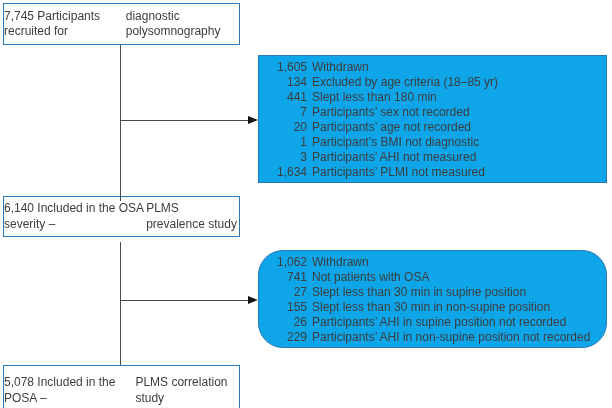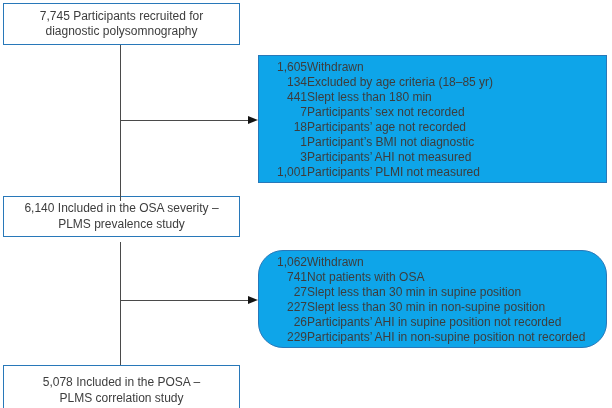--- a/index.html
+++ b/index.html
@@ -11,21 +11,21 @@
     font-family: "Liberation Sans", sans-serif;
     color: #3d3d3d;
     overflow: hidden;
   }
   .mbox {
     position: absolute;
     box-sizing: border-box;
     border: 1.5px solid #2878b9;
     background: #ffffff;
     display: flex;
-    flex-direction: column;
+    flex-direction: row;
     align-items: center;
     justify-content: center;
     text-align: left;
     font-size: 12px;
     line-height: 15.5px;
   }
   .wbox {
     position: absolute;
     box-sizing: border-box;
     border: 1.5px solid #2878b9;
@@ -34,21 +34,21 @@
     line-height: 15px;
     padding: 4px 6px 0 11px;
   }
   .mbox-recruited { left: 3px; top: 3px;   width: 237px; height: 42px; }
   .mbox-osa       { left: 3px; top: 196px; width: 237px; height: 41px; }
   .mbox-posa      { left: 3px; top: 365px; width: 237px; height: 51px; }
   .wbox-1 { left: 258px; top: 55px;  width: 349px; height: 128px; }
   .wbox-2 { left: 258px; top: 250px; width: 349px; height: 98px; border-radius: 25px; }
   .row { display: flex; }
   .num { flex: none; width: 37px; text-align: right; white-space: pre; }
-  .desc { white-space: nowrap; }
+  .desc { margin-left: 5px; white-space: nowrap; }
   .vline {
     position: absolute;
     width: 1px;
     background: #4a4a4a;
   }
   .v1 { left: 120px; top: 45px;  height: 156px; }
   .v2 { left: 120px; top: 242px; height: 123px; }
   .hline {
     position: absolute;
     height: 1px;
@@ -97,52 +97,52 @@
     </div>
     <div class="row">
       <span class="num">441</span>
       <span class="desc">Slept less than 180 min</span>
     </div>
     <div class="row">
       <span class="num">7</span>
       <span class="desc">Participants’ sex not recorded</span>
     </div>
     <div class="row">
-      <span class="num">18</span>
+      <span class="num">20</span>
       <span class="desc">Participants’ age not recorded</span>
     </div>
     <div class="row">
       <span class="num">1</span>
       <span class="desc">Participant’s BMI not diagnostic</span>
     </div>
     <div class="row">
       <span class="num">3</span>
       <span class="desc">Participants’ AHI not measured</span>
     </div>
     <div class="row">
-      <span class="num">1,001</span>
+      <span class="num">1,634</span>
       <span class="desc">Participants’ PLMI not measured</span>
     </div>
   </div>
 
   <div class="wbox wbox-2">
     <div class="row">
       <span class="num">1,062</span>
       <span class="desc">Withdrawn</span>
     </div>
     <div class="row">
       <span class="num">741</span>
       <span class="desc">Not patients with OSA</span>
     </div>
     <div class="row">
       <span class="num">27</span>
       <span class="desc">Slept less than 30 min in supine position</span>
     </div>
     <div class="row">
-      <span class="num">227</span>
+      <span class="num">155</span>
       <span class="desc">Slept less than 30 min in non-supine position</span>
     </div>
     <div class="row">
       <span class="num">26</span>
       <span class="desc">Participants’ AHI in supine position not recorded</span>
     </div>
     <div class="row">
       <span class="num">229</span>
       <span class="desc">Participants’ AHI in non-supine position not recorded</span>
     </div>

